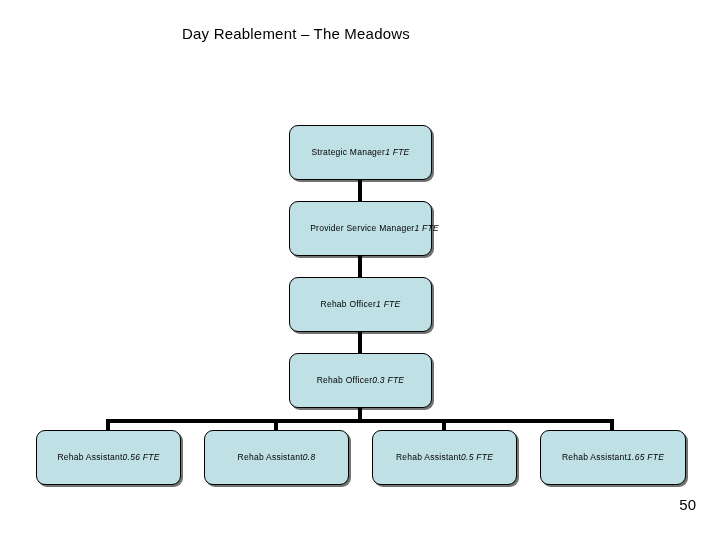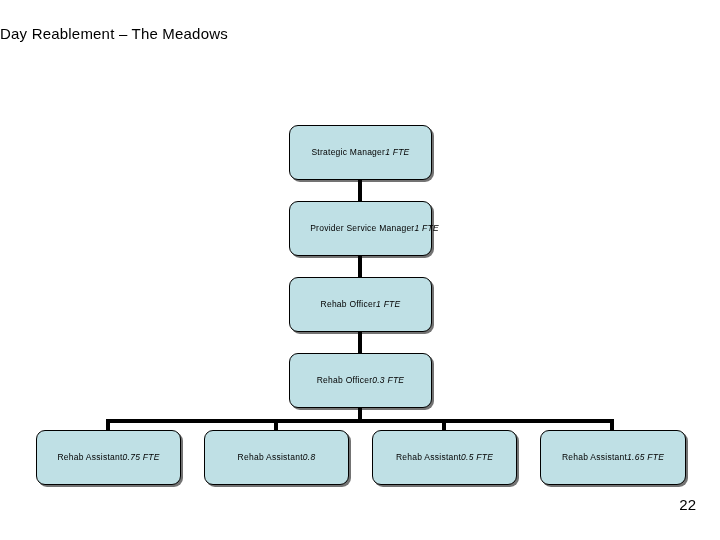--- a/index.html
+++ b/index.html
@@ -18,21 +18,21 @@
     position: relative;
     width: 720px;
     height: 540px;
     background: #ffffff;
   }
   .slide-title {
     position: absolute;
     left: 0;
     top: 24px;
     width: 592px;
-    text-align: left;
+    text-align: center;
     font-size: 15px;
     line-height: 20px;
     color: #000000;
     letter-spacing: 0.2px;
     white-space: nowrap;
   }
   .node {
     position: absolute;
     box-sizing: border-box;
     background: #bfe0e5;
@@ -102,33 +102,33 @@
     <span class="ln2">1 FTE</span>
   </div>
 
   <div class="node" style="left:289px; top:353px; width:143px; height:55px;">
     <span class="ln1">Rehab Officer</span>
     <span class="ln2">0.3 FTE</span>
   </div>
 
   <div class="node" style="left:36px; top:430px; width:145px; height:55px;">
     <span class="ln1">Rehab Assistant</span>
-    <span class="ln2">0.75 FTE</span>
+    <span class="ln2">0.56 FTE</span>
   </div>
 
   <div class="node" style="left:204px; top:430px; width:145px; height:55px;">
     <span class="ln1">Rehab Assistant</span>
     <span class="ln2">0.8</span>
   </div>
 
   <div class="node" style="left:372px; top:430px; width:145px; height:55px;">
     <span class="ln1">Rehab Assistant</span>
     <span class="ln2">0.5 FTE</span>
   </div>
 
   <div class="node" style="left:540px; top:430px; width:146px; height:55px;">
     <span class="ln1">Rehab Assistant</span>
     <span class="ln2">1.65 FTE</span>
   </div>
 
-  <div class="page-number">22</div>
+  <div class="page-number">50</div>
 
 </div>
 
 </body></html>

